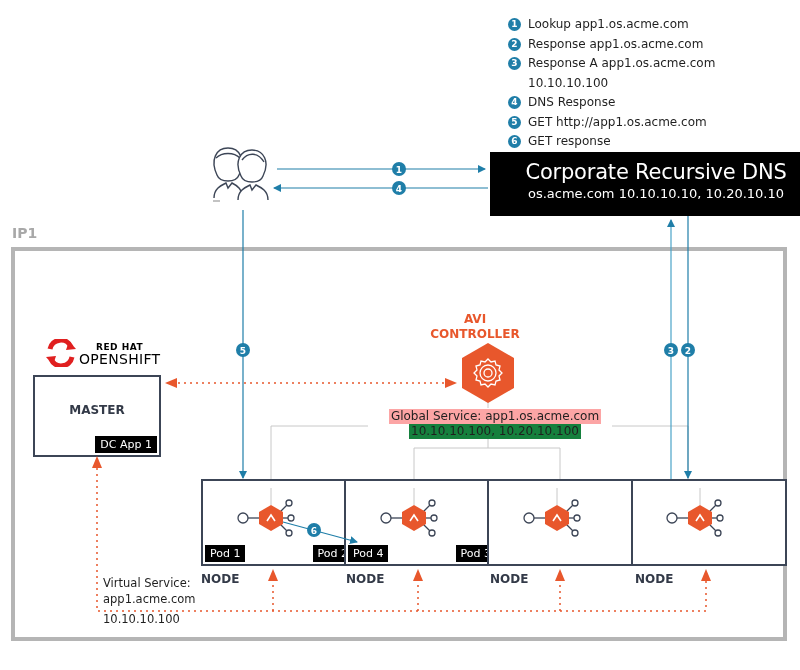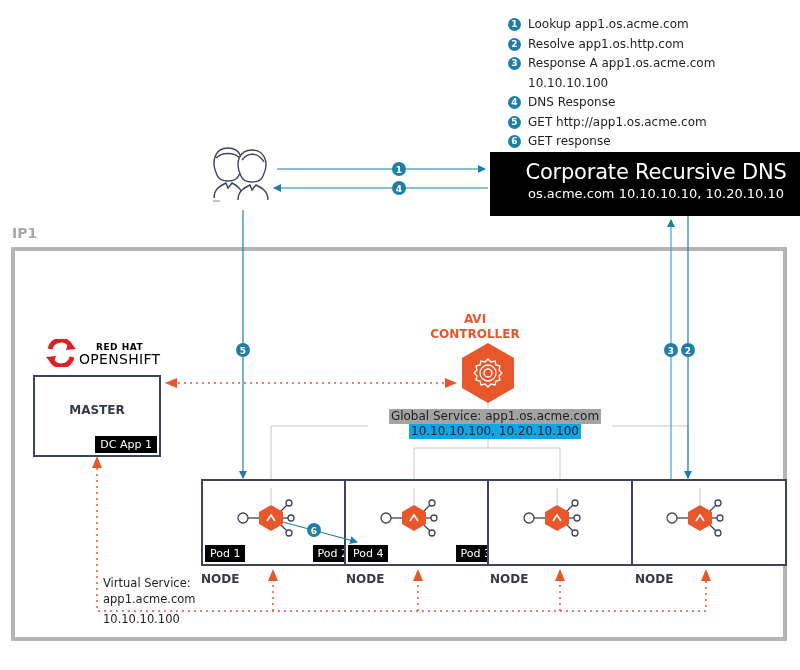--- a/index.html
+++ b/index.html
@@ -30,21 +30,21 @@
 </head>
 <body>
 
 <div class="legend">
   <div class="legend-item">
       <span class="badge">1</span>
       <span class="legend-text">Lookup app1.os.acme.com</span>
     </div>
   <div class="legend-item">
       <span class="badge">2</span>
-      <span class="legend-text">Resolve app1.os.http.com</span>
+      <span class="legend-text">Response app1.os.acme.com</span>
     </div>
   <div class="legend-item">
       <span class="badge">3</span>
       <span class="legend-text">Response A app1.os.acme.com
 10.10.10.100</span>
     </div>
   <div class="legend-item">
       <span class="badge">4</span>
       <span class="legend-text">DNS Response</span>
     </div>
@@ -156,22 +156,22 @@
     <circle cx="243" cy="350" r="7" fill="#1f7ea8"></circle>
       <text x="243" y="353.5">5</text>
     <circle cx="671" cy="350" r="7" fill="#1f7ea8"></circle>
       <text x="671" y="353.5">3</text>
     <circle cx="688" cy="350" r="7" fill="#1f7ea8"></circle>
       <text x="688" y="353.5">2</text>
   </g>
 </svg>
 
 <div class="gs-label">
-  <div style="background:#a3a3a3; display:inline-block; padding:0 2px;">Global Service: app1.os.acme.com</div><br>
-  <div style="background:#0ea5e9; display:inline-block; padding:0 2px;">10.10.10.100, 10.20.10.100</div>
+  <div style="background:#fca5a5; display:inline-block; padding:0 2px;">Global Service: app1.os.acme.com</div><br>
+  <div style="background:#15803d; display:inline-block; padding:0 2px;">10.10.10.100, 10.20.10.100</div>
 </div>
 
 <div class="node" style="left:201px;">
   <div class="tag" style="left:2px; bottom:2px;">Pod 1</div>
   <div class="tag" style="right:2px; bottom:2px;">Pod 2</div>
 </div>
 <div class="node" style="left:344px;">
   <div class="tag" style="left:2px; bottom:2px;">Pod  4</div>
   <div class="tag" style="right:2px; bottom:2px;">Pod 3</div>
 </div>

